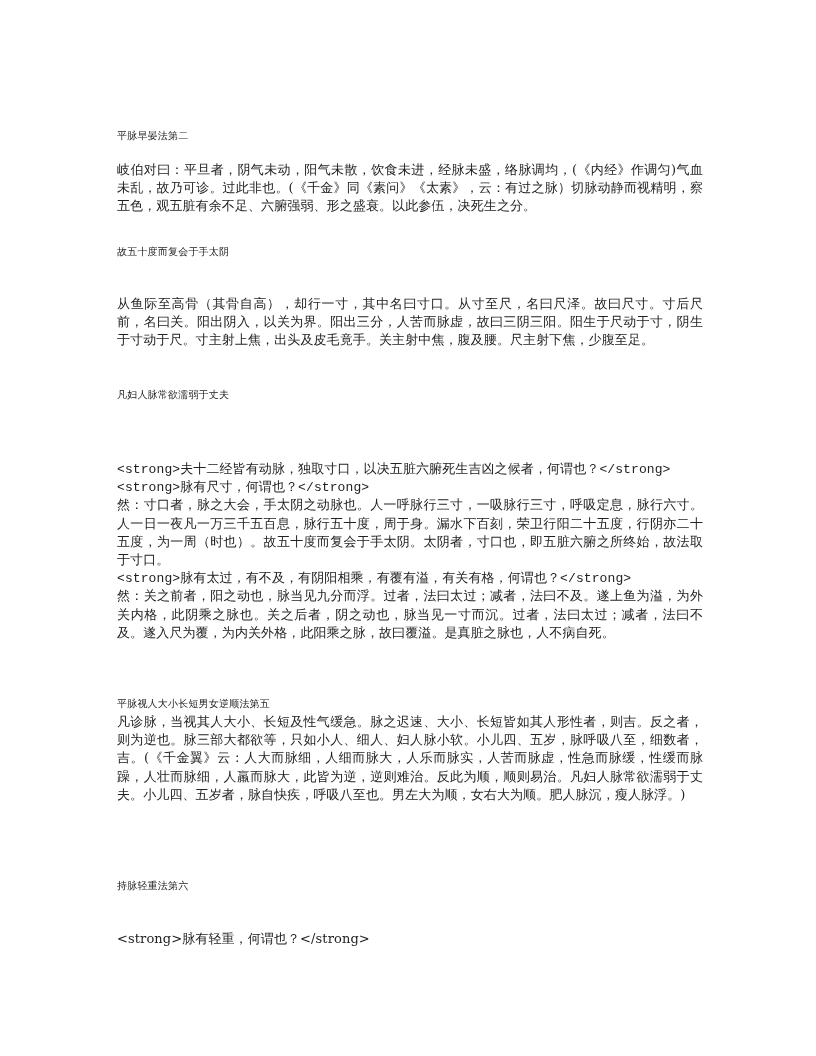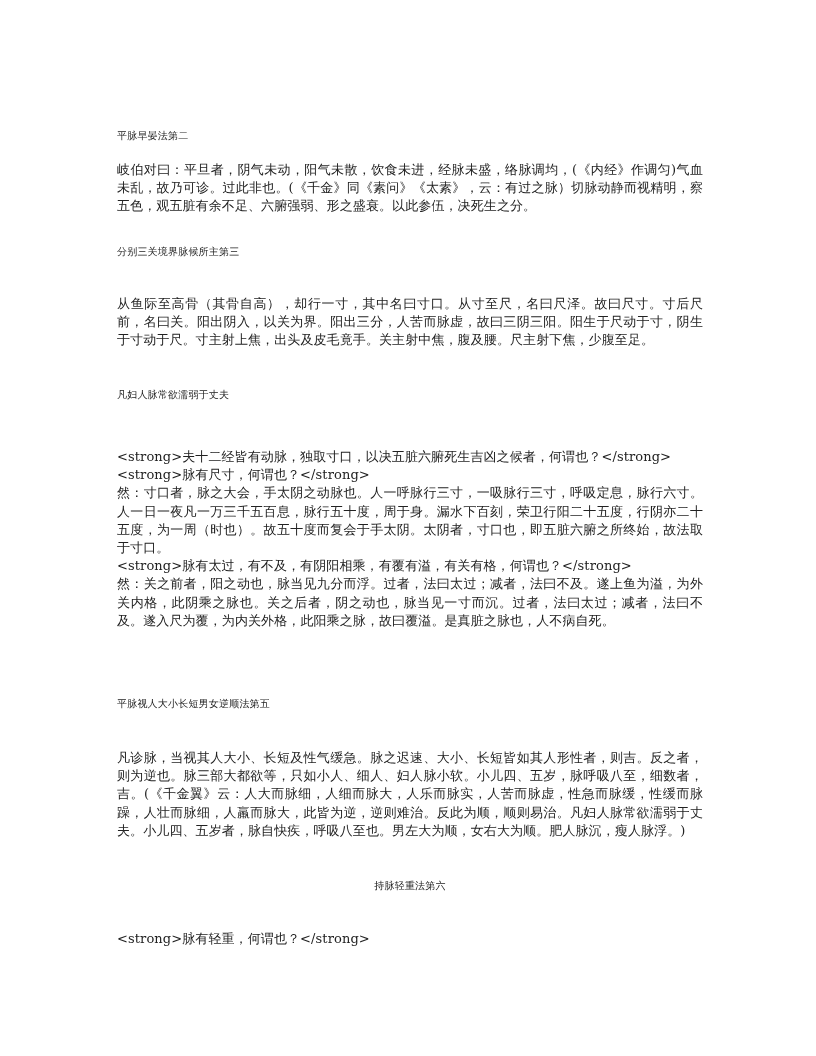--- a/index.html
+++ b/index.html
@@ -23,37 +23,37 @@
 </head>
 <body>
 
 <div class="page">
 
   <div class="heading" style="top:127px;">平脉早晏法第二</div>
   <div class="para" style="top:161px;">
     <span class="line">岐伯对曰：平旦者，阴气未动，阳气未散，饮食未进，经脉未盛，络脉调均，(《内经》作调匀)气血未乱，故乃可诊。过此非也。(《千金》同《素问》《太素》，云：有过之脉）切脉动静而视精明，察五色，观五脏有余不足、六腑强弱、形之盛衰。以此参伍，决死生之分。</span>
   </div>
 
-  <div class="heading" style="top:243px;">分别三关境界脉候所主第三</div>
+  <div class="heading" style="top:243px;">故五十度而复会于手太阴</div>
   <div class="para" style="top:295px;">
     <span class="line">从鱼际至高骨（其骨自高），却行一寸，其中名曰寸口。从寸至尺，名曰尺泽。故曰尺寸。寸后尺前，名曰关。阳出阴入，以关为界。阳出三分，人苦而脉虚，故曰三阴三阳。阳生于尺动于寸，阴生于寸动于尺。寸主射上焦，出头及皮毛竟手。关主射中焦，腹及腰。尺主射下焦，少腹至足。</span>
   </div>
 
   <div class="heading" style="top:386px;">凡妇人脉常欲濡弱于丈夫</div>
-  <div class="para" style="top:448px;">
+  <div class="para" style="top:461px;font-family:Liberation Mono, monospace;">
     <span class="line">&lt;strong&gt;夫十二经皆有动脉，独取寸口，以决五脏六腑死生吉凶之候者，何谓也？&lt;/strong&gt;</span>
     <span class="line">&lt;strong&gt;脉有尺寸，何谓也？&lt;/strong&gt;</span>
     <span class="line">然：寸口者，脉之大会，手太阴之动脉也。人一呼脉行三寸，一吸脉行三寸，呼吸定息，脉行六寸。人一日一夜凡一万三千五百息，脉行五十度，周于身。漏水下百刻，荣卫行阳二十五度，行阴亦二十五度，为一周（时也）。故五十度而复会于手太阴。太阴者，寸口也，即五脏六腑之所终始，故法取于寸口。</span>
     <span class="line">&lt;strong&gt;脉有太过，有不及，有阴阳相乘，有覆有溢，有关有格，何谓也？&lt;/strong&gt;</span>
     <span class="line">然：关之前者，阳之动也，脉当见九分而浮。过者，法曰太过；减者，法曰不及。遂上鱼为溢，为外关内格，此阴乘之脉也。关之后者，阴之动也，脉当见一寸而沉。过者，法曰太过；减者，法曰不及。遂入尺为覆，为内关外格，此阳乘之脉，故曰覆溢。是真脏之脉也，人不病自死。</span>
   </div>
 
   <div class="heading" style="top:695px;">平脉视人大小长短男女逆顺法第五</div>
-  <div class="para" style="top:749px;">
+  <div class="para" style="top:713px;">
     <span class="line">凡诊脉，当视其人大小、长短及性气缓急。脉之迟速、大小、长短皆如其人形性者，则吉。反之者，则为逆也。脉三部大都欲等，只如小人、细人、妇人脉小软。小儿四、五岁，脉呼吸八至，细数者，吉。(《千金翼》云：人大而脉细，人细而脉大，人乐而脉实，人苦而脉虚，性急而脉缓，性缓而脉躁，人壮而脉细，人羸而脉大，此皆为逆，逆则难治。反此为顺，顺则易治。凡妇人脉常欲濡弱于丈夫。小儿四、五岁者，脉自快疾，呼吸八至也。男左大为顺，女右大为顺。肥人脉沉，瘦人脉浮。)</span>
   </div>
 
-  <div class="heading" style="top:877px;text-align:center;">持脉轻重法第六</div>
+  <div class="heading" style="top:877px;">持脉轻重法第六</div>
   <div class="para" style="top:930px;">
     <span class="line">&lt;strong&gt;脉有轻重，何谓也？&lt;/strong&gt;</span>
   </div>
 
 </div>
 
 </body></html>

